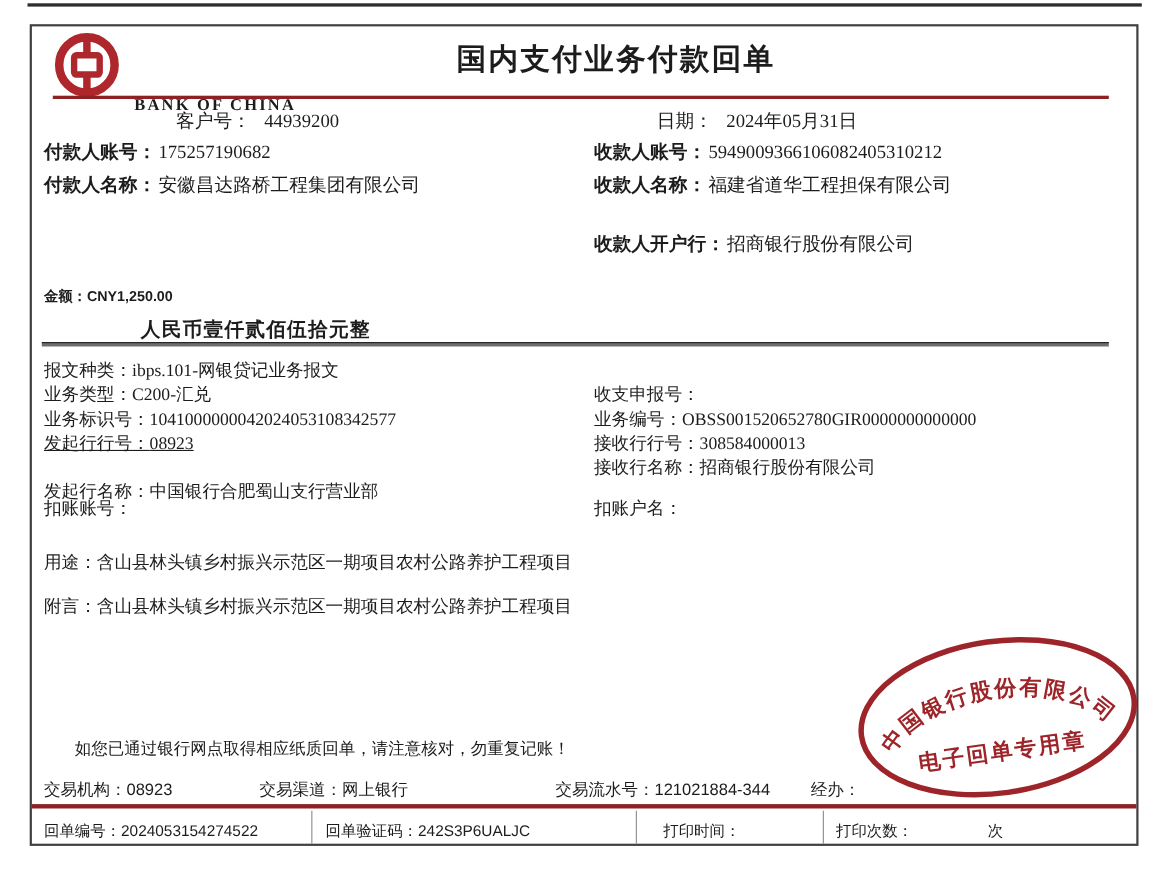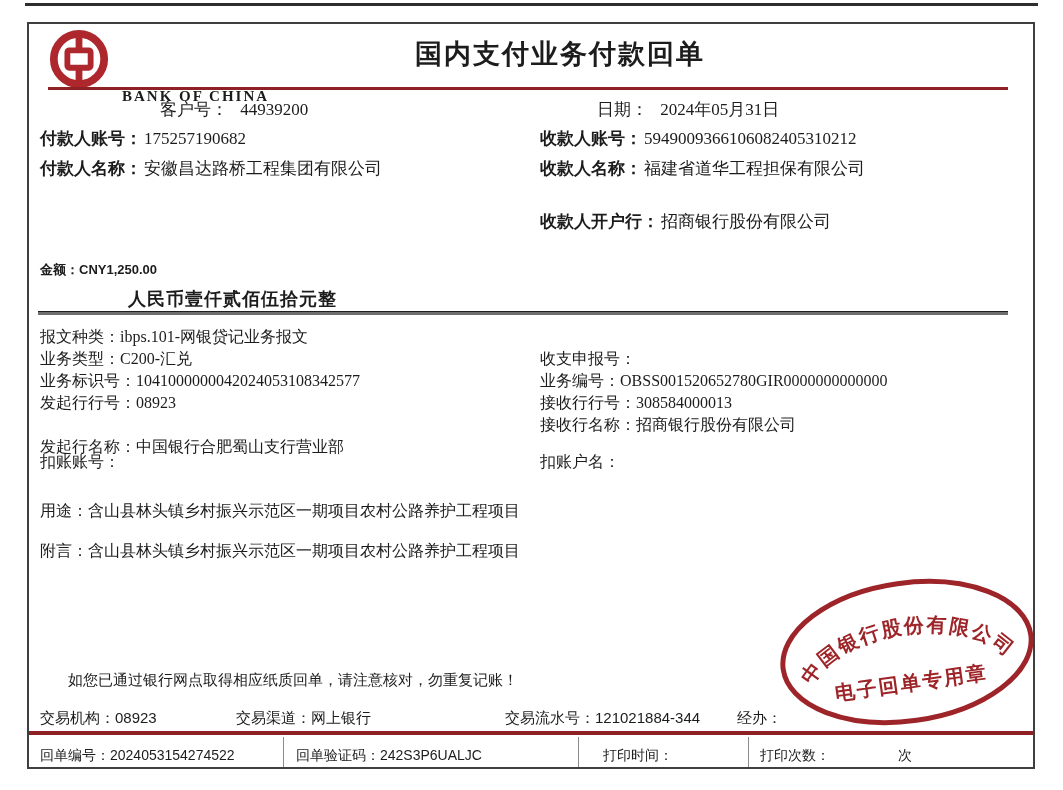--- a/index.html
+++ b/index.html
@@ -101,21 +101,21 @@
 
   <div class="abs detail" style="left:40px;top:327px;">
     <span>报文种类：</span><span>ibps.101-网银贷记业务报文</span>
   </div>
   <div class="abs detail" style="left:40px;top:349px;">
     <span>业务类型：</span><span>C200-汇兑</span>
   </div>
   <div class="abs detail" style="left:40px;top:371px;">
     <span>业务标识号：</span><span>1041000000042024053108342577</span>
   </div>
-  <div class="abs detail" style="left:40px;top:393px;">
+  <div class="abs detail" style="left:40px;top:393px;text-decoration:underline;">
     <span>发起行行号：</span><span>08923</span>
   </div>
   <div class="abs detail" style="left:40px;top:437px;">
     <span>发起行名称：</span><span>中国银行合肥蜀山支行营业部</span>
   </div>
 
   <div class="abs detail" style="left:540px;top:349px;">
     <span>收支申报号：</span><span></span>
   </div>
   <div class="abs detail" style="left:540px;top:371px;">

